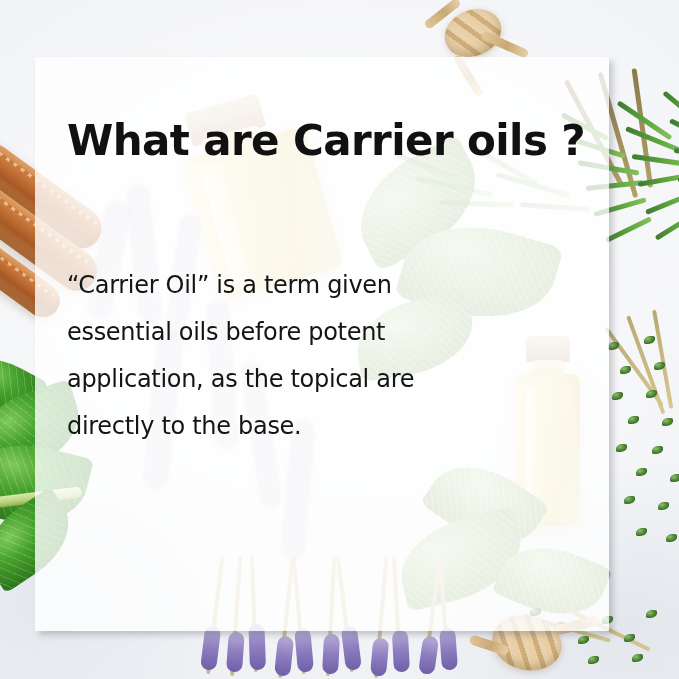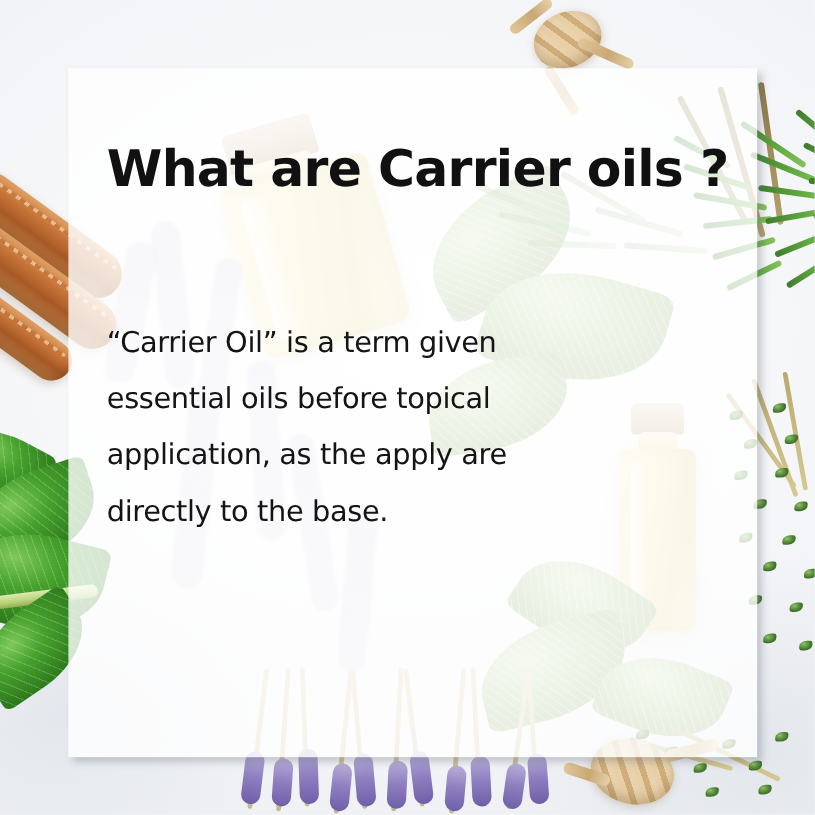--- a/index.html
+++ b/index.html
@@ -154,21 +154,21 @@
     background: linear-gradient(180deg,#e7d7c2 0%,#d3bda0 55%,#c2a988 100%);
   }
   .bottle-shine{
     position:absolute; border-radius:6px;
     background: linear-gradient(90deg, rgba(255,255,255,.72), rgba(255,255,255,0));
   }
 
   
   .card{
     position:absolute;
-    left:57px; top:57px;
+    left:35px; top:57px;
     width:574px; height:574px;
     background: rgba(255,255,255,0.80);
     box-shadow: 4px 4px 6px rgba(90,95,105,.30);
   }
   .card-inner{
     position:absolute; inset:0;
     padding: 0;
   }
 
   
@@ -355,21 +355,21 @@
     <div class="twine-tail el" style="left:84px; top:14px; width:46px; height:10px; transform:rotate(-14deg);"></div>
   </div>
 
   <div class="card">
     <div class="card-inner">
 
       <h1 class="heading">What are Carrier oils ?</h1>
 
       <p class="body-copy">
         <span class="line">“Carrier Oil” is a term given</span>
-        <span class="line">essential oils before topical</span>
-        <span class="line">application, as the apply are</span>
+        <span class="line">essential oils before potent</span>
+        <span class="line">application, as the topical are</span>
         <span class="line">directly to the base.</span>
       </p>
 
     </div>
   </div>
 
 </div>
 
 </body></html>

